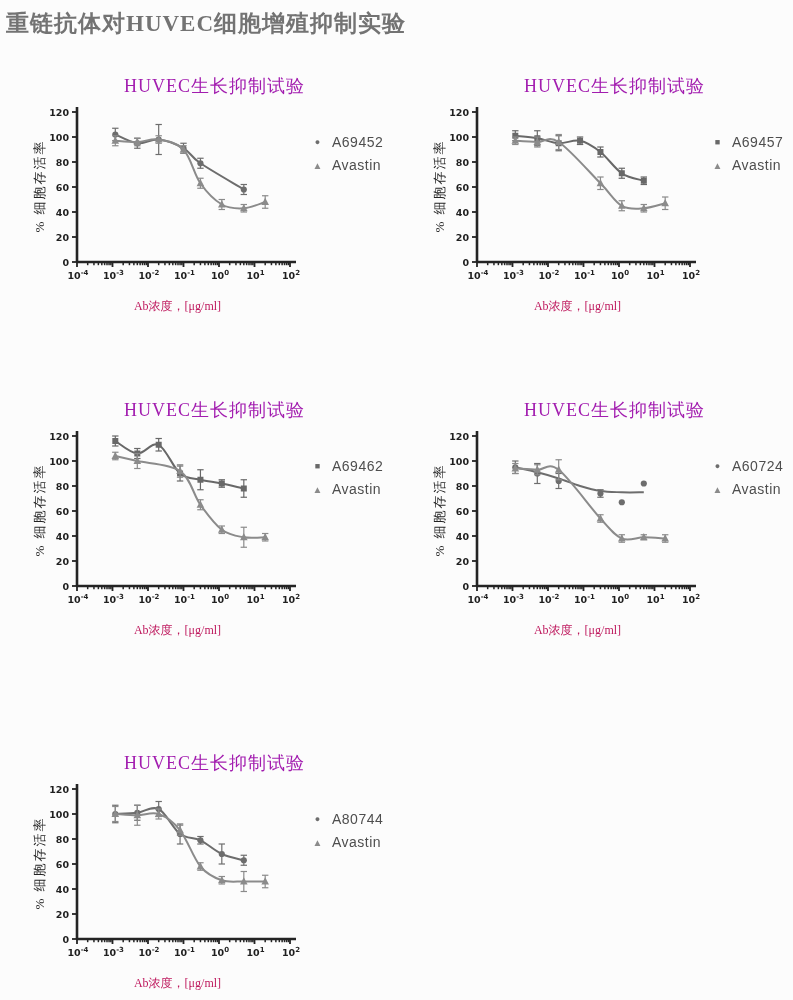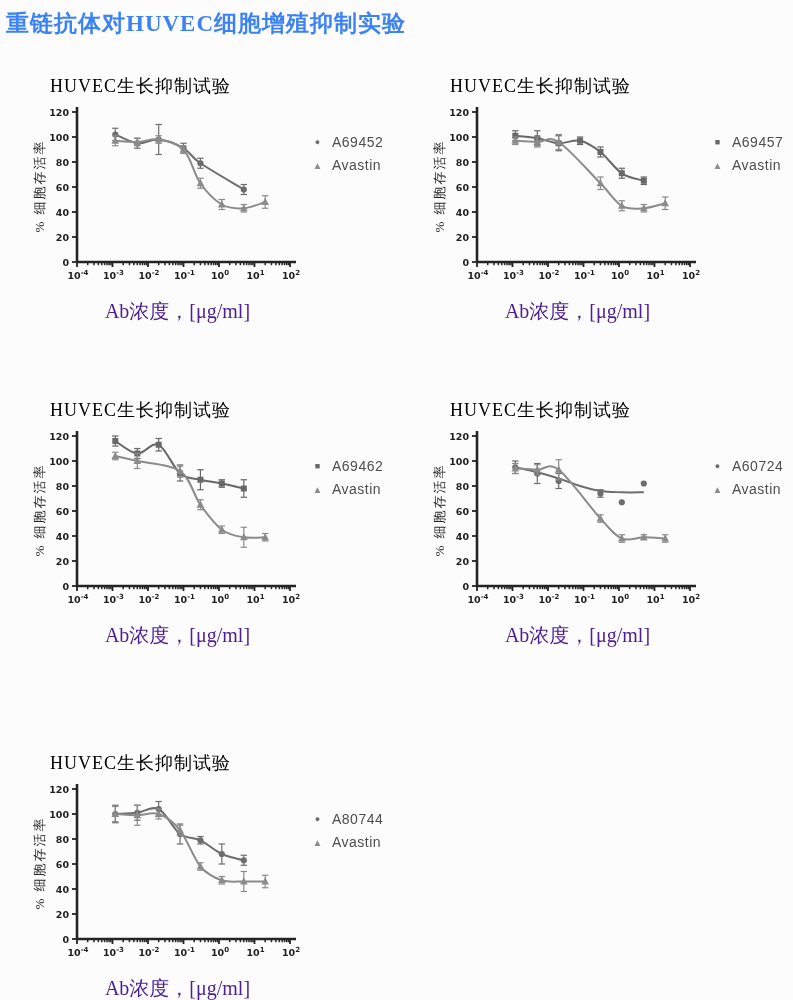--- a/index.html
+++ b/index.html
@@ -3,36 +3,36 @@
 <meta charset="utf-8">
 <style>
   html,body{margin:0;padding:0;}
   body{
     width:793px;height:1000px;position:relative;overflow:hidden;
     background:#fcfcfc;color:#111;
     font-family:"Liberation Serif","DejaVu Serif",serif;
   }
   .page-title{
     position:absolute;left:6px;top:8px;width:520px;
-    font-size:23px;font-weight:700;letter-spacing:1px;color:#3b82f6;
+    font-size:23px;font-weight:700;letter-spacing:1px;color:#737373;
   }
   .chart-block{position:absolute;width:385px;height:260px;margin:0;}
   .chart-title{
-    position:absolute;left:30px;top:12px;width:255px;text-align:left;
-    font-size:18px;color:#000000;letter-spacing:1px;
+    position:absolute;left:30px;top:12px;width:255px;text-align:right;
+    font-size:18px;color:#a21caf;letter-spacing:1px;
   }
   .ylabel{
     position:absolute;left:-63px;top:113px;width:170px;height:22px;
     text-align:center;font-size:13px;color:#222;letter-spacing:2px;
     transform:rotate(-90deg);
   }
   svg.plot{position:absolute;left:22px;top:30px;}
   .xlabel{
     position:absolute;left:30px;top:236px;width:255px;text-align:center;
-    font-size:20px;color:#4c1d95;
+    font-size:12px;color:#be185d;
   }
   .legend{position:absolute;left:292px;top:72px;display:flex;flex-direction:column;gap:7px;}
   .legend-row{display:flex;align-items:center;gap:9px;}
   .lg-marker{width:11px;text-align:center;line-height:11px;}
   .lg-label{
     font-family:"Liberation Sans","DejaVu Sans",sans-serif;
     font-size:14px;color:#4e4e4e;letter-spacing:.5px;
   }
   text.tick{
     font-family:"DejaVu Sans","Liberation Sans",sans-serif;

